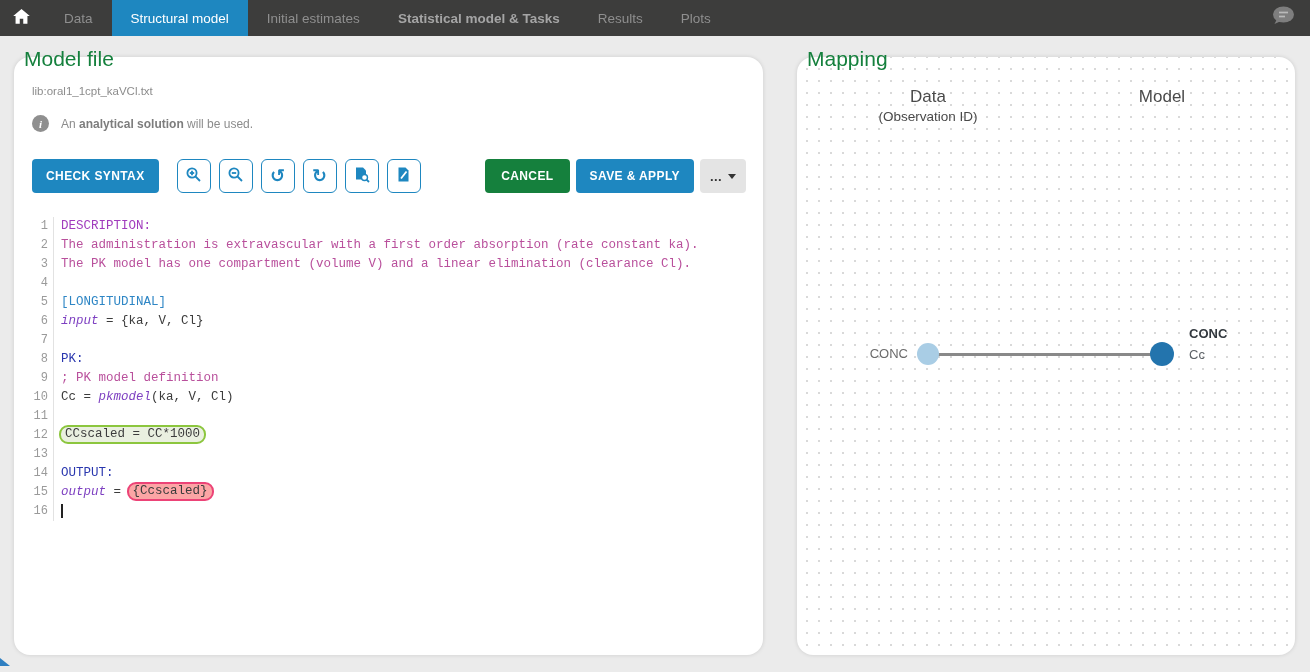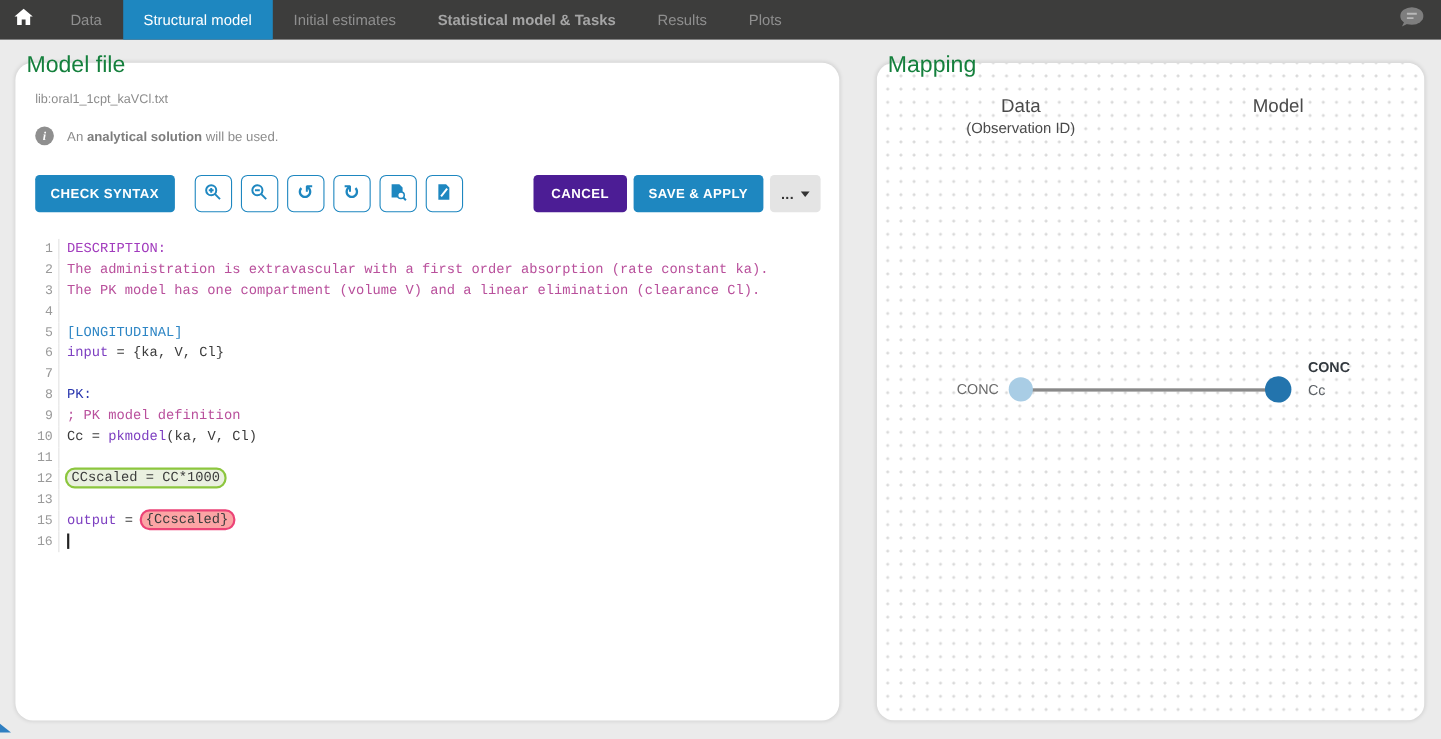--- a/index.html
+++ b/index.html
@@ -54,21 +54,21 @@
   .info-text { margin-left:12px; font-size:12px; color:#8c8c8c; }
   .info-text b { color:#7d7d7d; }
 
   .toolbar { position:absolute; top:102px; left:18px; right:17px; height:34px; display:flex; align-items:flex-end; }
   .btn {
     height:34px; border:none; border-radius:4px; cursor:pointer;
     font-family:"Liberation Sans", sans-serif; font-weight:bold; font-size:12px;
     letter-spacing:.4px; display:flex; align-items:center; justify-content:center;
   }
   .btn-primary { background:#1e87c0; color:#fff; padding:0 14px; }
-  .btn-dark { background:#4c1d95; color:#fff; padding:0 16px; }
+  .btn-dark { background:#15803d; color:#fff; padding:0 16px; }
   .btn-light { background:#e4e4e4; color:#333; padding:0 10px; font-size:13px; }
   .icon-btn {
     width:34px; height:34px; background:#fff;
     border:1.5px solid #1e87c0; border-radius:6px; cursor:pointer;
     display:flex; align-items:center; justify-content:center;
     color:#1e87c0; margin-left:8px;
   }
   .icon-btn .uglyph { font-family:"DejaVu Sans", sans-serif; font-size:18px; font-weight:bold; line-height:1; color:#1e87c0; }
   .tb-gap { width:10px; }
   .tb-right { margin-left:auto; display:flex; align-items:center; gap:6px; }
@@ -87,21 +87,21 @@
   .cl { display:flex; height:19px; line-height:19px; }
   .ln {
     width:26px; text-align:right; padding-right:5px; flex:none;
     color:#9a9a9a; font-size:12px; border-right:1px solid #e2e2e2;
   }
   .code { padding-left:7px; white-space:pre; color:#3c3c3c; }
   .tok-sec  { color:#a13bbd; }
   .tok-desc { color:#b9509c; }
   .tok-blk  { color:#2e86c5; }
   .tok-nav  { color:#2936ae; }
-  .tok-kw   { color:#7d3fc1; }
+  .tok-kw   { color:#7d3fc1;font-style:italic; }
   .tok-p    { color:#3c3c3c; }
   .pill-green, .pill-pink {
     display:inline-block; line-height:13px; padding:1px 4px; margin:0 -2px;
     border-radius:9px; position:relative; top:-1px;
   }
   .pill-green { border:2.5px solid #8cc63e; background:#eaf0e0; }
   .pill-pink  { border:2.5px solid #ec4377; background:#fca5a5; }
   .cursor { display:inline-block; width:1.5px; height:14px; background:#222; vertical-align:middle; }
 
   
@@ -274,20 +274,24 @@
         </div>
         <div class="cl">
           <span class="ln">12</span>
           <span class="code"><span class="pill-green"><span class="tok-p">CCscaled = CC*1000</span></span></span>
         </div>
         <div class="cl">
           <span class="ln">13</span>
           <span class="code"></span>
         </div>
         <div class="cl">
+          <span class="ln">14</span>
+          <span class="code"><span class="tok-nav">OUTPUT:</span></span>
+        </div>
+        <div class="cl">
           <span class="ln">15</span>
           <span class="code"><span class="tok-kw">output</span><span class="tok-p"> = </span><span class="pill-pink"><span class="tok-p">{Ccscaled}</span></span></span>
         </div>
         <div class="cl">
           <span class="ln">16</span>
           <span class="code"><span class="cursor"></span></span>
         </div>
       </div>
   </div>
 </div>

